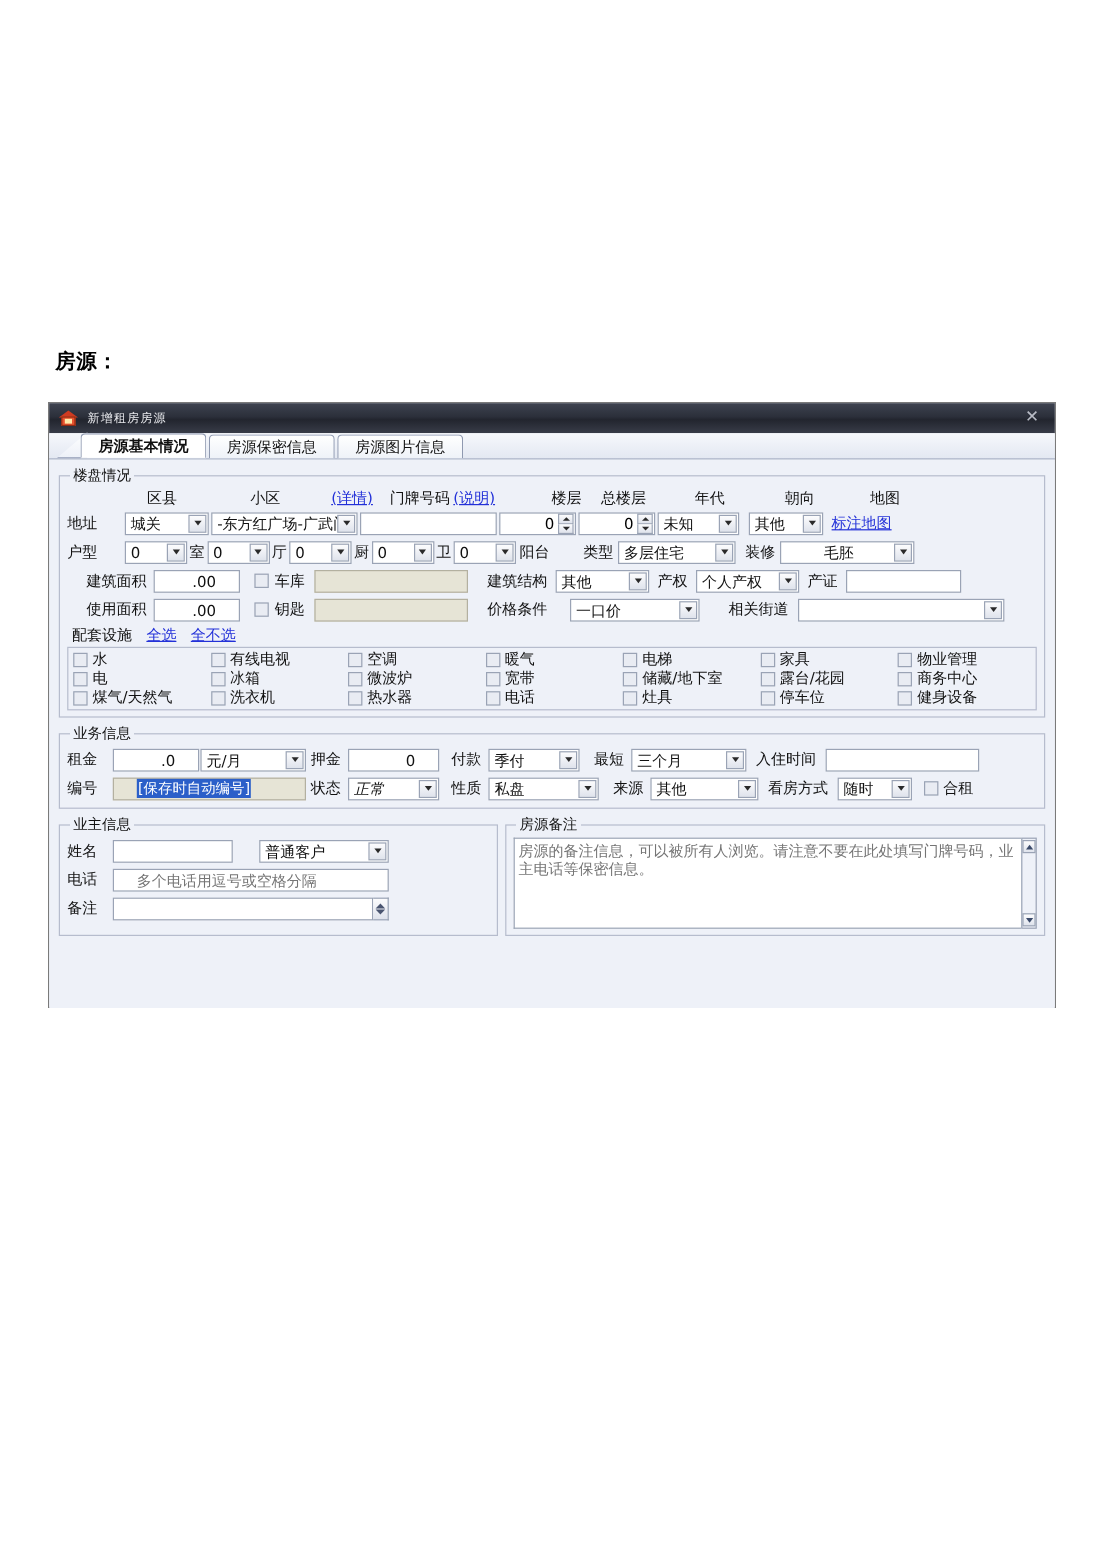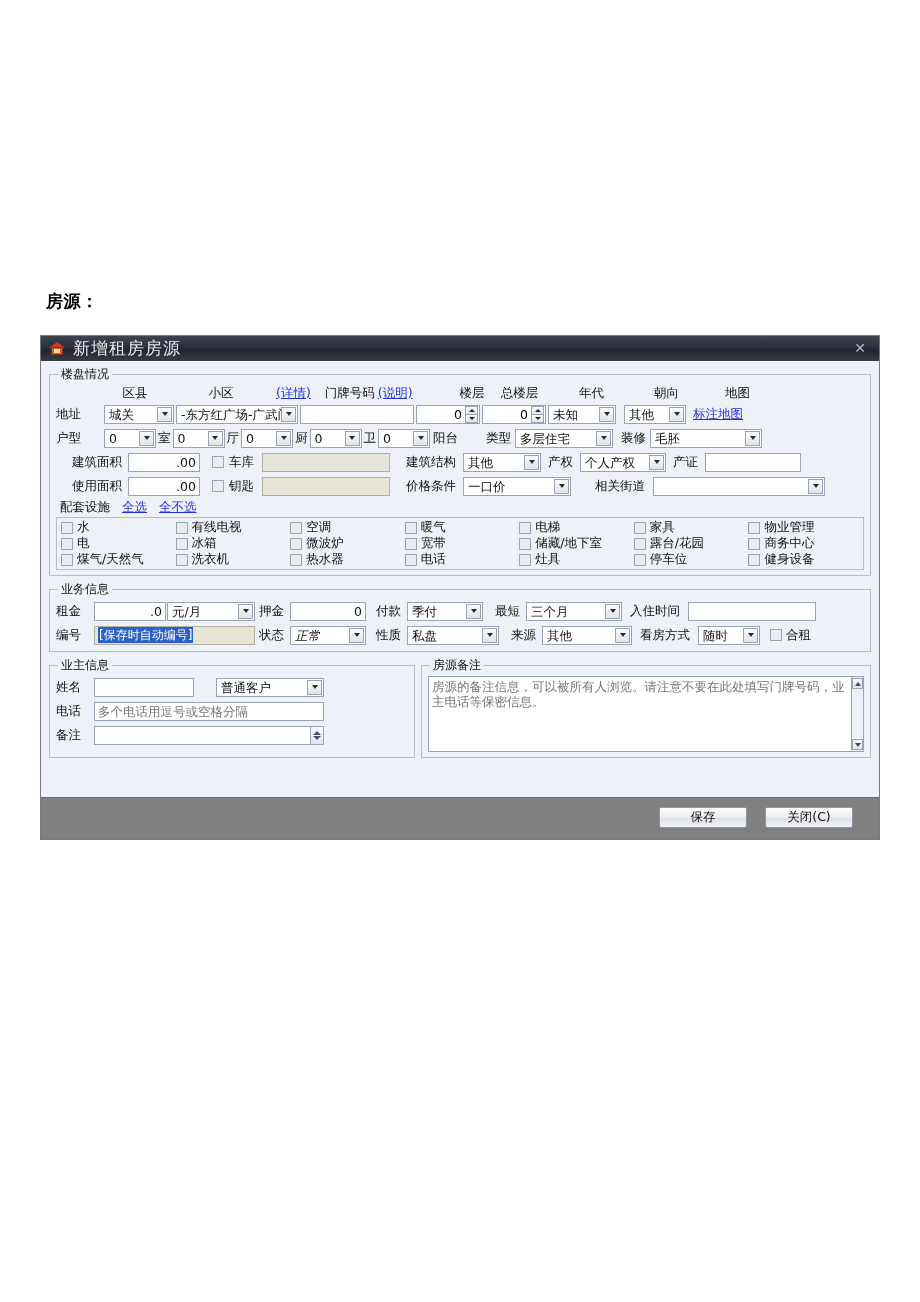--- a/index.html
+++ b/index.html
@@ -43,21 +43,21 @@
     border-bottom:6px solid #cf3b21;
   }
   .title-icon .body{
     position:absolute;left:2px;top:6px;width:12px;height:8px;
     background:#e8532f;border:1px solid #8e2a12;box-sizing:border-box;
   }
   .title-icon .win{
     position:absolute;left:5px;top:8px;width:6px;height:4px;background:#ffe9a8;
   }
   .title-text{
-    color:#e9eaee;font-size:17px;margin-left:8px;letter-spacing:1px;
+    color:#e9eaee;font-size:10px;margin-left:8px;letter-spacing:1px;
   }
   .title-close{
     position:absolute;right:10px;top:3px;width:18px;height:18px;
     color:#b9bcc6;font-size:14px;font-weight:bold;
     display:flex;align-items:center;justify-content:center;cursor:pointer;
   }
 
   
   .tabstrip{
     height:21px;background:linear-gradient(to bottom,#f6f8fc,#e3e8f2);
@@ -96,21 +96,21 @@
   }
 
   .row{display:flex;align-items:center;height:22px;margin-bottom:2px;white-space:nowrap;}
   .lbl{font-size:12.5px;color:#111;margin-right:4px;}
   .hdr{font-size:12.5px;color:#111;font-weight:normal;}
   .hdrrow{display:flex;align-items:center;height:17px;font-size:12.5px;}
 
   input.tb, .fakebox{
     height:19px;border:1px solid #9aa3b5;background:#ffffff;
     font-family:"DejaVu Sans","Liberation Sans",sans-serif;font-size:12.5px;
-    padding:0 3px;box-sizing:border-box;color:#111;outline:none;
+    padding:0 19px;box-sizing:border-box;color:#111;outline:none;
   }
   input.tb.readonly{background:#e6e4d6;border:1px solid #b3b0a0;}
   .num{text-align:right;}
 
   
   .cb{
     height:19px;border:1px solid #9aa3b5;background:#ffffff;
     display:inline-flex;align-items:center;box-sizing:border-box;cursor:pointer;
     font-size:12.5px;color:#111;position:relative;
   }
@@ -218,20 +218,25 @@
     <div class="titlebar">
       <div class="title-icon">
         <div class="roof"></div>
           <div class="body"></div>
           <div class="win"></div>
       </div>
       <div class="title-text">新增租房房源</div>
       <div class="title-close">✕</div>
     </div>
 
+    <div class="tabstrip">
+      <div class="tab active">房源基本情况</div>
+      <div class="tab">房源保密信息</div>
+      <div class="tab">房源图片信息</div>
+    </div>
 
     <div class="content">
 
       <fieldset class="grp">
         <legend>楼盘情况</legend>
 
         <div class="hdrrow" style="margin-bottom:1px;">
           <span style="width:48px;"></span>
           <span class="hdr" style="width:62px;text-align:center;">区县</span>
           <span class="hdr" style="width:110px;text-align:center;">小区</span>
@@ -308,21 +313,21 @@
             <span class="val">0</span>
             <span class="arrow"></span>
           </div>
           <span class="lbl" style="margin:0 0 0 3px;">阳台</span>
           <span class="lbl" style="margin-left:28px;">类型</span>
           <div class="cb" style="width:98px;">
             <span class="val">多层住宅</span>
             <span class="arrow"></span>
           </div>
           <span class="lbl" style="margin-left:8px;">装修</span>
-          <div class="cb" style="width:112px;">
+          <div class="cb" style="width:112px;text-align:center;">
             <span class="val">毛胚</span>
             <span class="arrow"></span>
           </div>
         </div>
 
         <div class="row">
           <span class="lbl" style="width:66px;text-align:right;">建筑面积</span>
           <input class="tb num" style="width: 72px; margin-left: 2px;" value=".00">
           <span class="chk" style="margin-left:12px;"></span>
           <span class="lbl" style="margin-left:5px;">车库</span>
@@ -341,21 +346,21 @@
           <input class="tb" style="width: 96px; margin-left: 3px;" value="">
         </div>
 
         <div class="row">
           <span class="lbl" style="width:66px;text-align:right;">使用面积</span>
           <input class="tb num" style="width: 72px; margin-left: 2px;" value=".00">
           <span class="chk" style="margin-left:12px;"></span>
           <span class="lbl" style="margin-left:5px;">钥匙</span>
           <input class="tb readonly" style="width: 128px; margin-left: 4px;" value="">
           <span class="lbl" style="margin-left:16px;">价格条件</span>
-          <div class="cb" style="width:108px;margin-left:3px;">
+          <div class="cb" style="width:108px;margin-left:15px;">
             <span class="val">一口价</span>
             <span class="arrow"></span>
           </div>
           <span class="lbl" style="margin-left:24px;">相关街道</span>
           <div class="cb" style="width:172px;margin-left:4px;">
             <span class="val"></span>
             <span class="arrow"></span>
           </div>
         </div>
 
@@ -544,19 +549,15 @@
             <div class="scroll-v" style="height:76px;">
               <div class="ar up"></div>
               <div class="ar dn"></div>
             </div>
           </div>
         </fieldset>
       </div>
 
     </div>
 
-    <div class="footer">
-      <div class="btn save">保存</div>
-      <div class="btn close">关闭(C)</div>
-    </div>
 
   </div>
 </div>
 
 </body></html>

